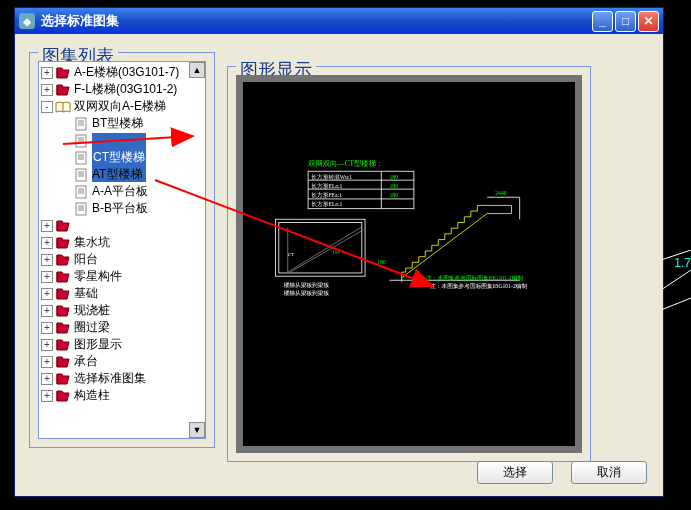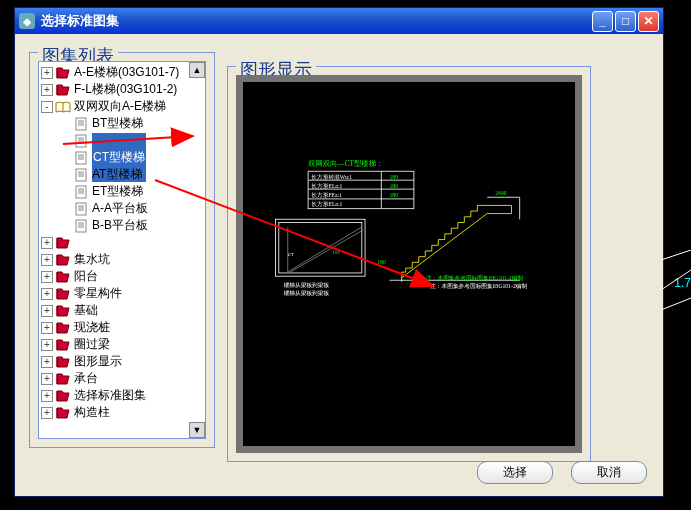--- a/index.html
+++ b/index.html
@@ -1,17 +1,17 @@
 <!DOCTYPE html>
 <html><head>
 <meta charset="utf-8">
 <style>
   * { box-sizing: border-box; margin: 0; padding: 0; }
   body { width: 691px; height: 510px; background: #000; font-family: "SimSun", "宋体", sans-serif; font-size: 12px; overflow: hidden; position: relative; }
-  .bg-dim { position:absolute; right:0; top:276px; color:#0ff; font-size:12px; }
+  .bg-dim { position:absolute; right:0; top:256px; color:#0ff; font-size:12px; }
   .dialog { position: absolute; left: 14px; top: 7px; width: 650px; height: 490px; background: #ece9d8; border: 1px solid #0a246a; box-shadow: 1px 1px 2px #000; }
   .titlebar { height: 26px; background: linear-gradient(to bottom,#3c81f3,#1a4ec4 50%,#0831d9); display:flex; align-items:center; padding:0 4px; color:#fff; font-weight:bold; font-size:13px; }
   .titlebar .ticon { width:16px; height:16px; background:#6ab; border-radius:3px; margin-right:6px; display:flex; align-items:center; justify-content:center; font-size:10px; }
   .titlebar .spacer { flex:1; }
   .winbtn { width:21px; height:21px; margin-left:2px; border:1px solid #fff; border-radius:3px; display:flex; align-items:center; justify-content:center; color:#fff; font-weight:bold; font-size:12px; cursor:default; }
   .winbtn.min, .winbtn.max { background:linear-gradient(#6fa1f6,#2f63cc); }
   .winbtn.close { background:linear-gradient(#f67b6f,#d93a2b); }
   .body { position:relative; padding:10px 14px 48px 14px; height:calc(100% - 26px); }
   .groupbox { position:absolute; border:1px solid #7a96df; }
   .groupbox .legend { position:absolute; top:-9px; left:8px; background:#ece9d8; padding:0 4px; color:#1a3b8f; font-size:18px;font-family:Liberation Serif, serif; }
@@ -23,21 +23,21 @@
   .exp { width:12px; height:12px; border:1px solid #888; margin-left:2px; margin-right:2px; display:flex; align-items:center; justify-content:center; font-size:10px; line-height:1; color:#444; background:#fff; }
   .exp.blank { border:none; background:none; }
   .ind { display:inline-block; }
   .ic { width:16px; height:14px; margin-right:3px; display:inline-flex; align-items:center; justify-content:center; }
   .ic svg { width:16px; height:14px; }
   .lbl.selected { background:#316ac5; color:#fff; padding:16px 1px; }
   .scroll-up,.scroll-down{ position:absolute; right:0; width:16px; height:16px; background:#dcdcdc; border:1px solid #888; display:flex; align-items:center; justify-content:center; font-size:9px; }
   .scroll-up{ top:0;} .scroll-down{ bottom:0;}
   .preview { position:absolute; inset:8px; background:#000; border:7px solid #737373; overflow:hidden; }
   .btnrow { position:absolute; right:16px; bottom:12px; display:flex; gap:18px; }
-  .btn { width:76px; height:23px; background:linear-gradient(#fff,#e6e6e6); border:1px solid #7a8ca0; border-radius:10px; display:flex; align-items:center; justify-content:center; font-size:12px; cursor:default; }
+  .btn { width:76px; height:23px; background:linear-gradient(#fff,#e6e6e6); border:1px solid #7a8ca0; border-radius:3px; display:flex; align-items:center; justify-content:center; font-size:12px; cursor:default; }
   .arrow { position:absolute; pointer-events:none; }
   .preview svg text { font-family:"SimSun"; }
 </style>
 </head>
 <body>
 
 <div class="bg-dim">1.7</div>
 
 <div class="dialog">
   <div class="titlebar">
@@ -131,33 +131,20 @@
               <span class="exp blank"></span>
               <span class="ic">
                 <svg viewBox="0 0 16 14">
                   <rect x="3" y="1" width="10" height="12" fill="#fff" stroke="#888"></rect>
                   <line x1="5" y1="4" x2="11" y2="4" stroke="#888"></line>
                   <line x1="5" y1="6" x2="11" y2="6" stroke="#888"></line>
                   <line x1="5" y1="8" x2="11" y2="8" stroke="#888"></line>
                 </svg>
               </span>
               <span class="lbl">AT型楼梯</span>
-            </div>
-            <div class="node">
-              <span class="ind" style="width: 18px;"></span>
-              <span class="exp blank"></span>
-              <span class="ic">
-                <svg viewBox="0 0 16 14">
-                  <rect x="3" y="1" width="10" height="12" fill="#fff" stroke="#888"></rect>
-                  <line x1="5" y1="4" x2="11" y2="4" stroke="#888"></line>
-                  <line x1="5" y1="6" x2="11" y2="6" stroke="#888"></line>
-                  <line x1="5" y1="8" x2="11" y2="8" stroke="#888"></line>
-                </svg>
-              </span>
-              <span class="lbl">ET型楼梯</span>
             </div>
             <div class="node">
               <span class="ind" style="width: 18px;"></span>
               <span class="exp blank"></span>
               <span class="ic">
                 <svg viewBox="0 0 16 14">
                   <rect x="3" y="1" width="10" height="12" fill="#fff" stroke="#888"></rect>
                   <line x1="5" y1="4" x2="11" y2="4" stroke="#888"></line>
                   <line x1="5" y1="6" x2="11" y2="6" stroke="#888"></line>
                   <line x1="5" y1="8" x2="11" y2="8" stroke="#888"></line>

